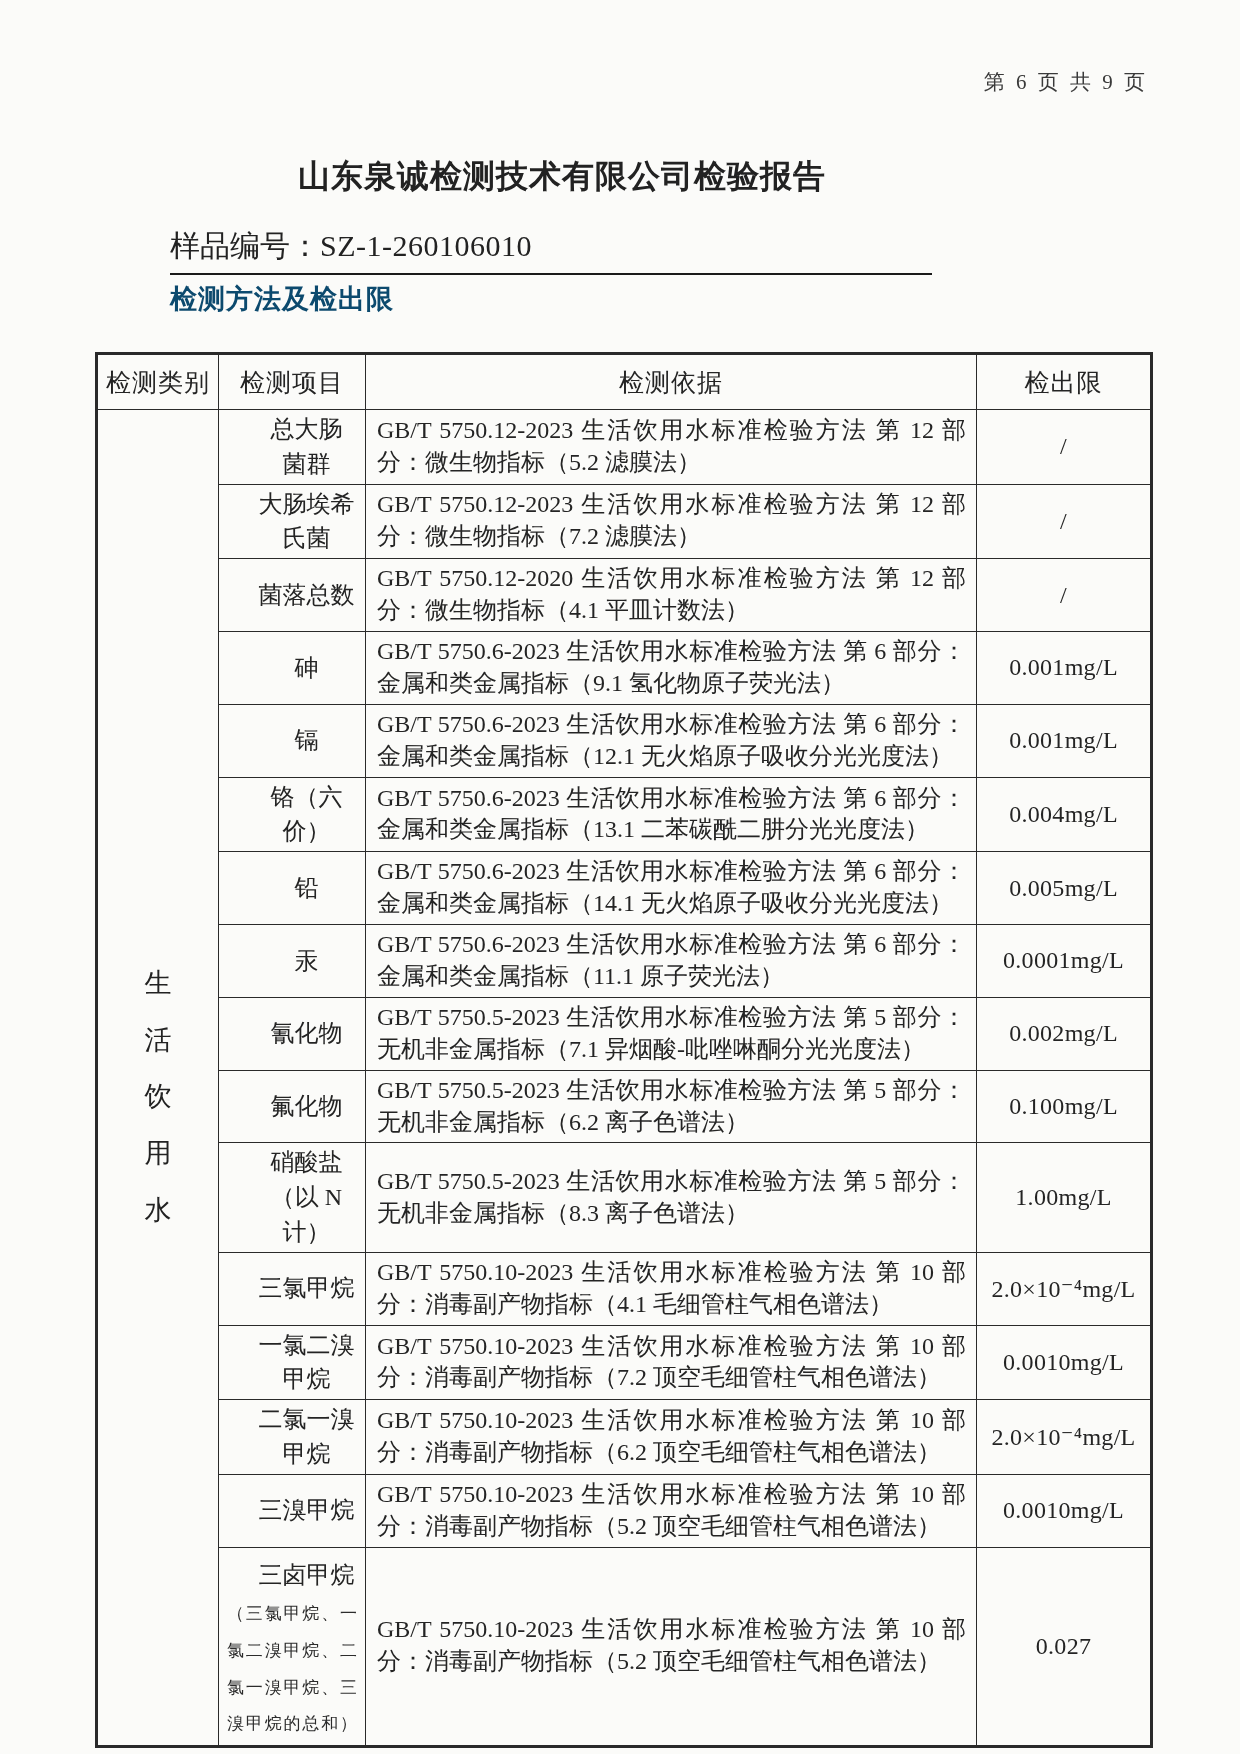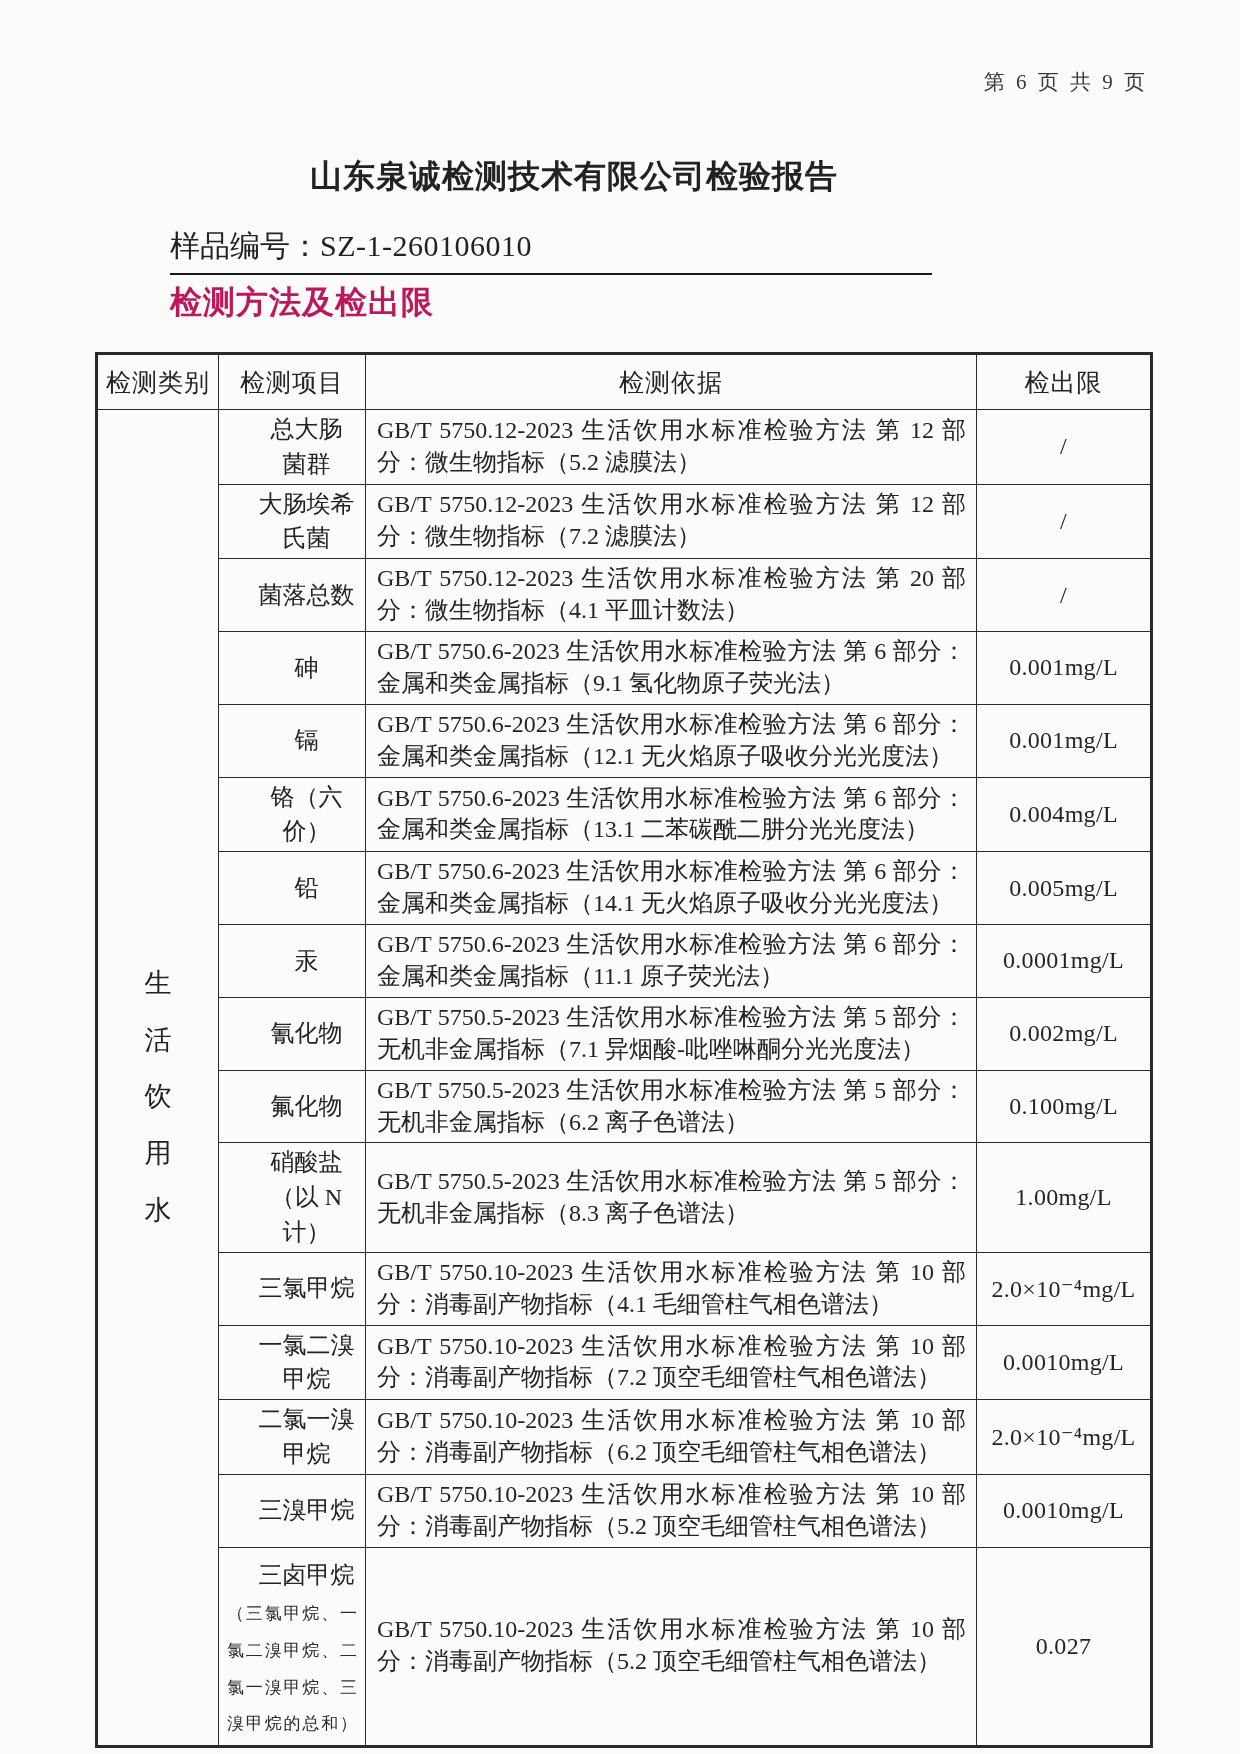--- a/index.html
+++ b/index.html
@@ -28,44 +28,43 @@
   .report-title {
     position: absolute;
     top: 155px;
     left: 0;
     width: 1124px;
     text-align: center;
     font-size: 32px;
     font-weight: bold;
     letter-spacing: 1px;
     color: #222;
-    margin-left: 12px;
   }
   .sample-line {
     position: absolute;
     top: 226px;
     left: 170px;
     width: 762px;
     font-size: 30px;
     padding-bottom: 6px;
     border-bottom: 2px solid #1a1a1a;
     color: #222;
   }
   .sample-line .sample-number {
     font-family: "Liberation Serif", "DejaVu Serif", serif;
     letter-spacing: 0.5px;
   }
   .section-heading {
     position: absolute;
     top: 281px;
     left: 170px;
-    font-size: 32px;
+    font-size: 27px;
     font-weight: bold;
     letter-spacing: 1px;
-    color: #be185d;
+    color: #0c4a6e;
   }
   table.report-table {
     position: absolute;
     top: 352px;
     left: 95px;
     width: 1055px;
     border-collapse: collapse;
     table-layout: fixed;
     font-size: 24px;
     color: #242424;
@@ -187,21 +186,21 @@
 
     </td>
     <td class="basis-cell">GB/T 5750.12-2023 生活饮用水标准检验方法 第 12 部分：微生物指标（7.2 滤膜法）</td>
     <td class="limit-cell">/</td>
   </tr>
       <tr>
     <td class="item-cell">
       <div class="item-main">菌落总数</div>
 
     </td>
-    <td class="basis-cell">GB/T 5750.12-2023 生活饮用水标准检验方法 第 20 部分：微生物指标（4.1 平皿计数法）</td>
+    <td class="basis-cell">GB/T 5750.12-2020 生活饮用水标准检验方法 第 12 部分：微生物指标（4.1 平皿计数法）</td>
     <td class="limit-cell">/</td>
   </tr>
       <tr>
     <td class="item-cell">
       <div class="item-main">砷</div>
 
     </td>
     <td class="basis-cell">GB/T 5750.6-2023 生活饮用水标准检验方法 第 6 部分：金属和类金属指标（9.1 氢化物原子荧光法）</td>
     <td class="limit-cell">0.001mg/L</td>
   </tr>

